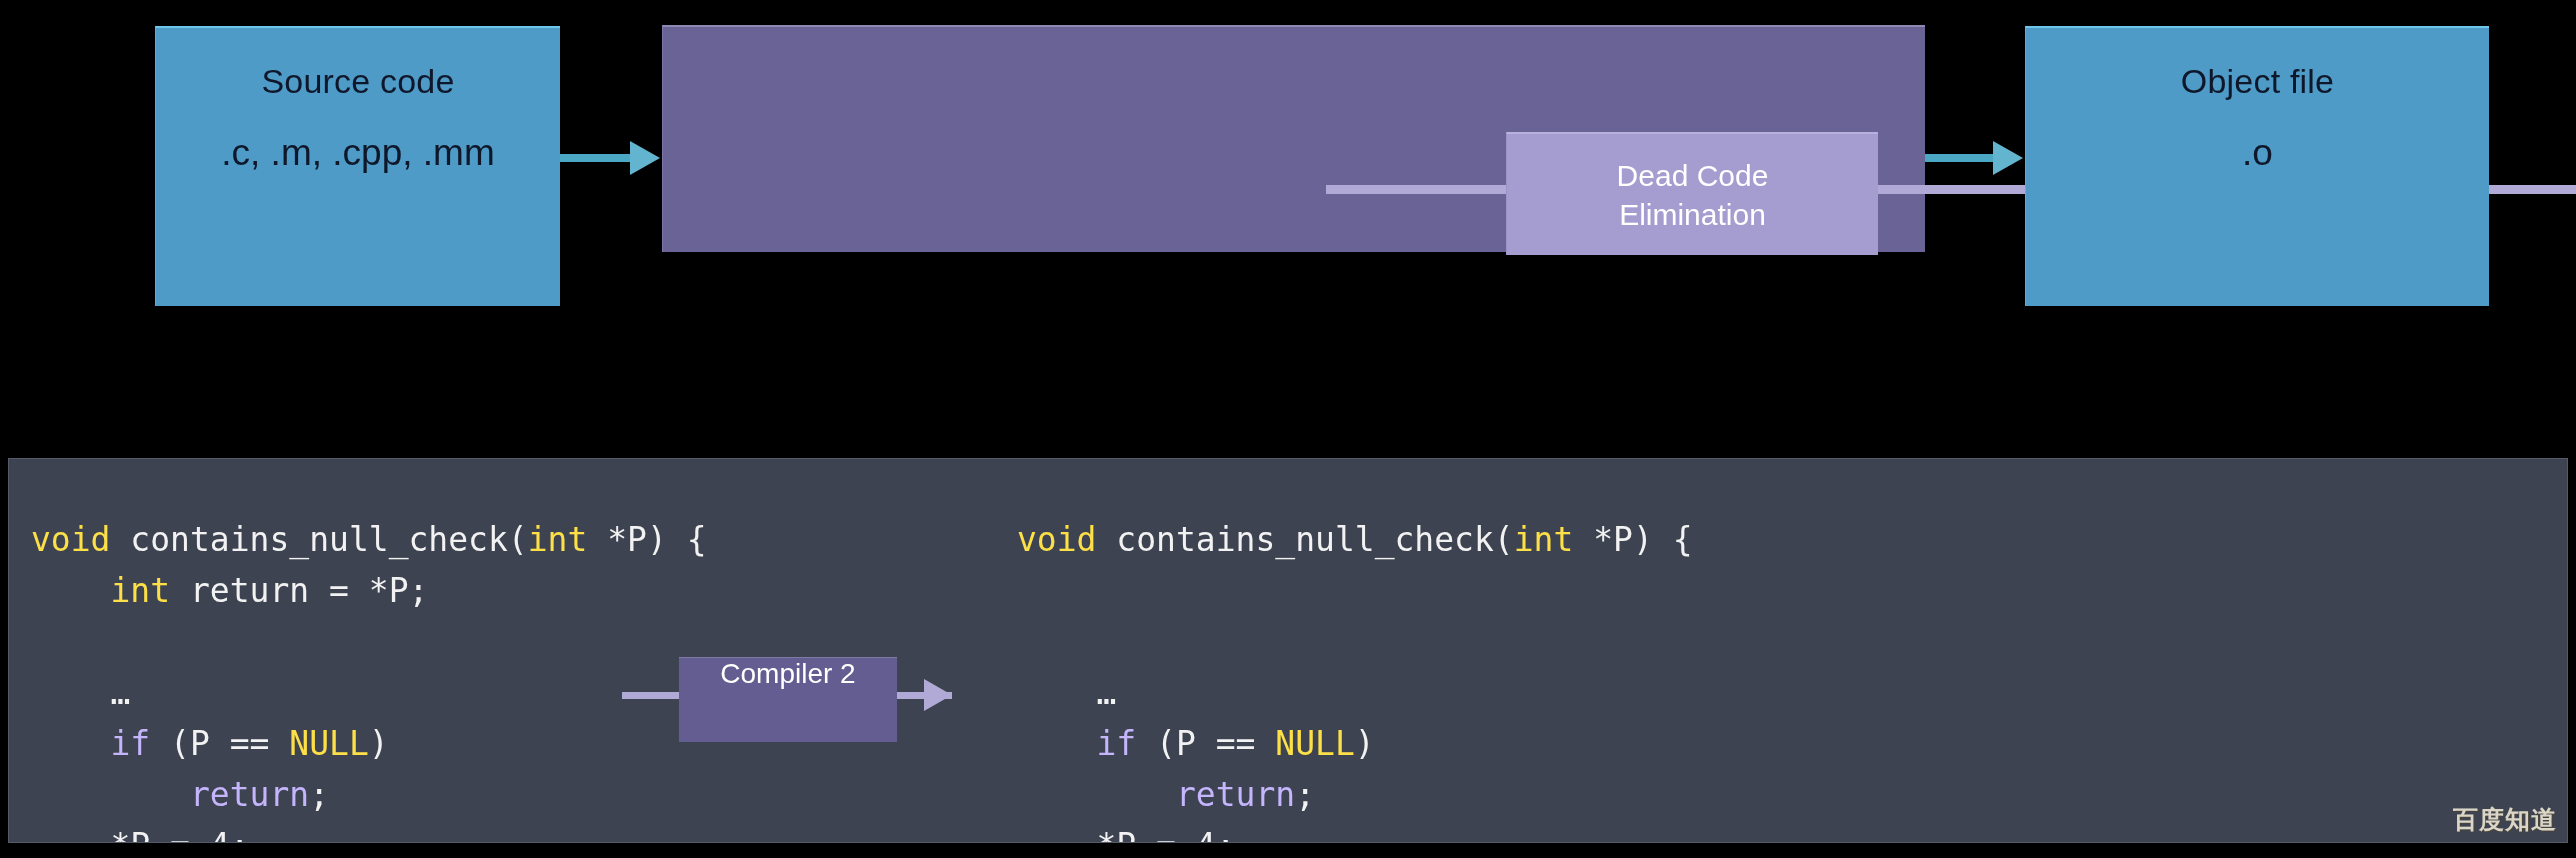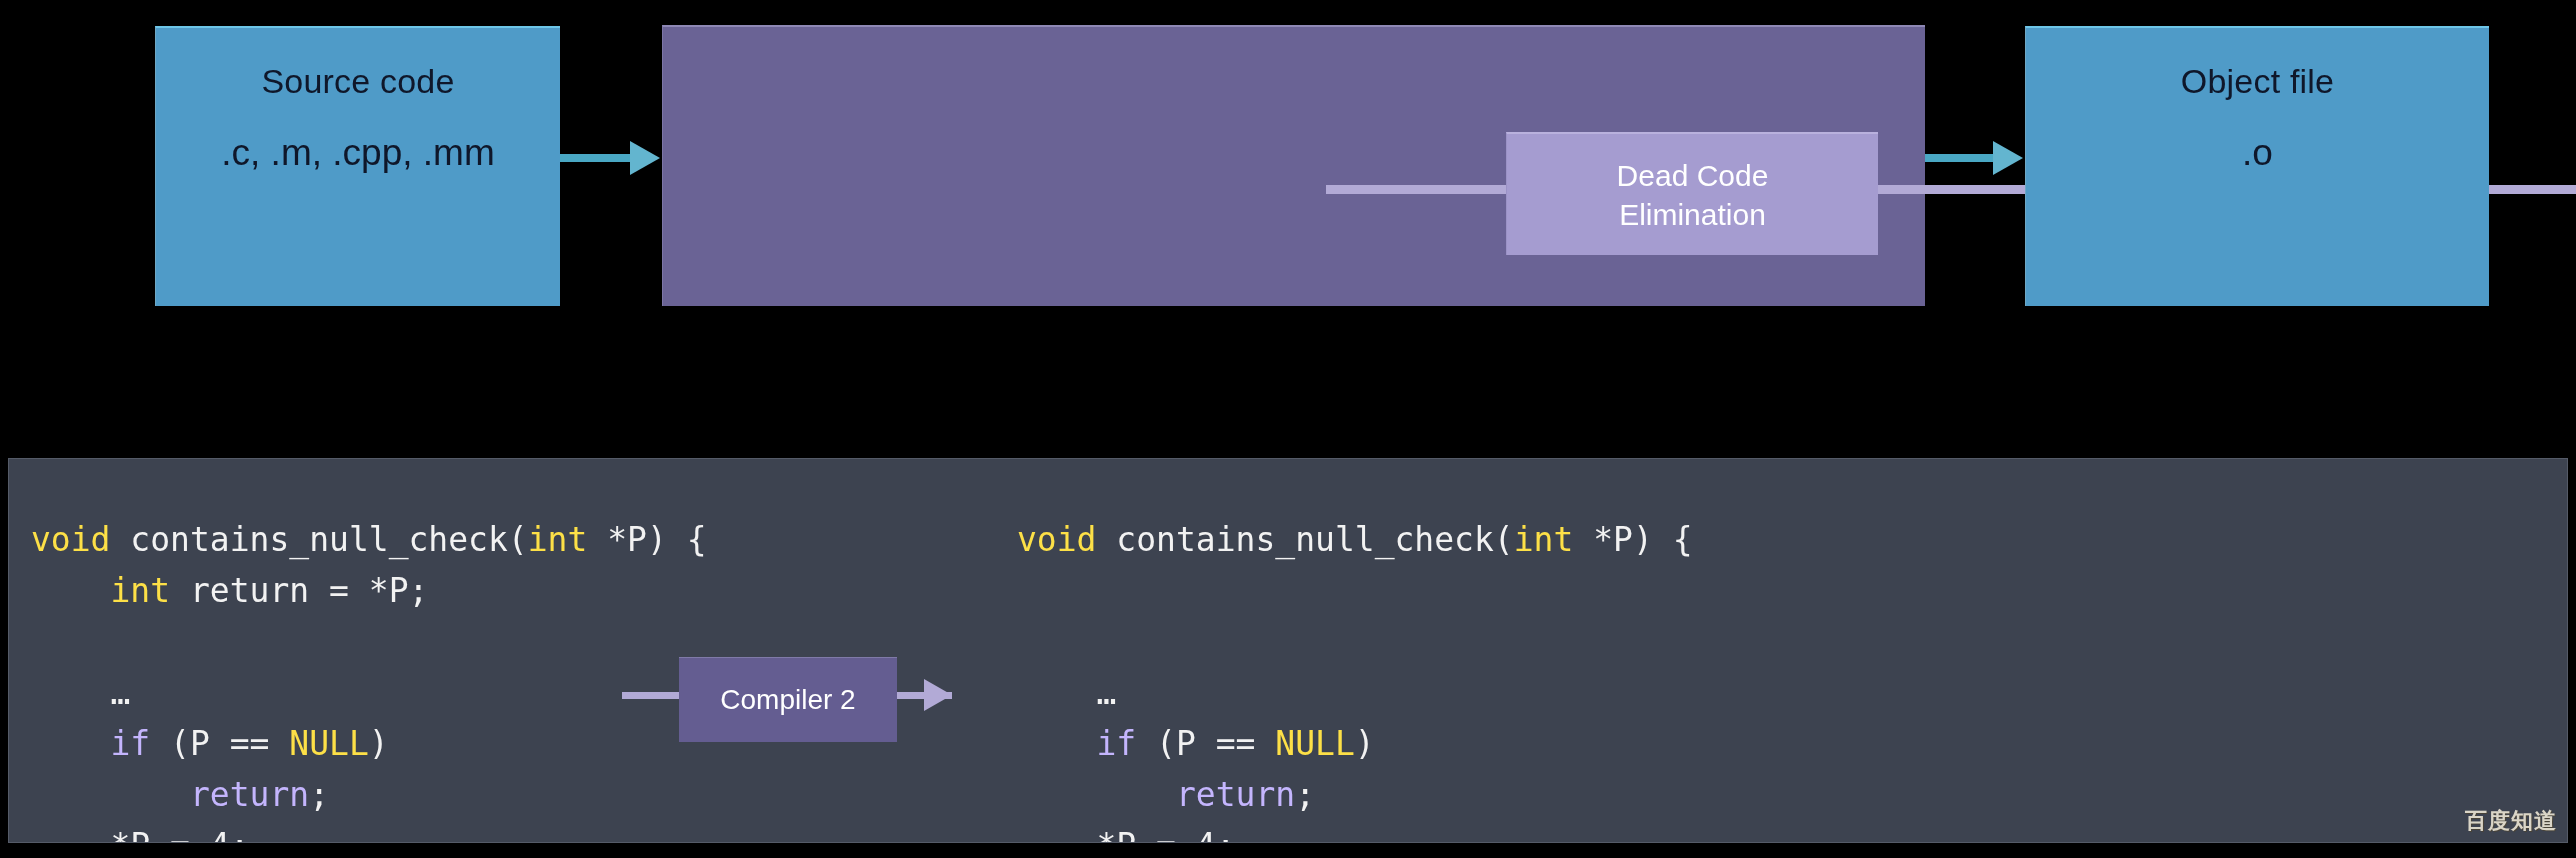--- a/index.html
+++ b/index.html
@@ -53,21 +53,21 @@
     margin-top: 36px;
     white-space: nowrap;
   }
 
   #source-code-box { left: 155px; top: 26px; width: 405px; height: 280px; }
   #object-file-box { left: 2025px; top: 26px; width: 464px; height: 280px; }
 
   #compiler-container {
     position: absolute;
     left: 662px; top: 25px;
-    width: 1263px; height: 281px;
+    width: 1263px; height: 227px;
     background: #6a6395;
     border-top: 2px solid #8e88b5;
     border-left: 1px solid #7d76a6;
     box-sizing: border-box;
   }
 
   .pass-box {
     position: absolute;
     box-sizing: border-box;
     background: #a59cd0;
@@ -157,21 +157,21 @@
     width: 100%; height: 100%;
     pointer-events: none;
   }
   #compiler2-box {
     position: absolute;
     left: 670px; top: 198px;
     width: 218px; height: 85px;
     background: #645d91;
     border-top: 1px solid #807aa8;
     display: flex;
-    align-items: center;
+    align-items: flex-start;
     justify-content: center;
     color: #ffffff;
     font-family: "Liberation Sans", sans-serif;
     font-size: 28px;
     box-sizing: border-box;
   }
   #c2-line-left {
     position: absolute;
     left: 613px; top: 233px;
     width: 58px; height: 7px;
@@ -190,21 +190,21 @@
     border-top: 16px solid transparent;
     border-bottom: 16px solid transparent;
     border-left: 28px solid #b2aad6;
   }
 
   
   #watermark {
     position: absolute;
     right: 10px; bottom: 6px;
     font-family: "DejaVu Sans", sans-serif;
-    font-size: 22px;
+    font-size: 25px;
     font-weight: bold;
     color: #e8e2d2;
     letter-spacing: 1px;
     opacity: 0.92;
     text-shadow: 1px 1px 0 #4a4336;
   }
 </style>
 </head>
 <body>
 

